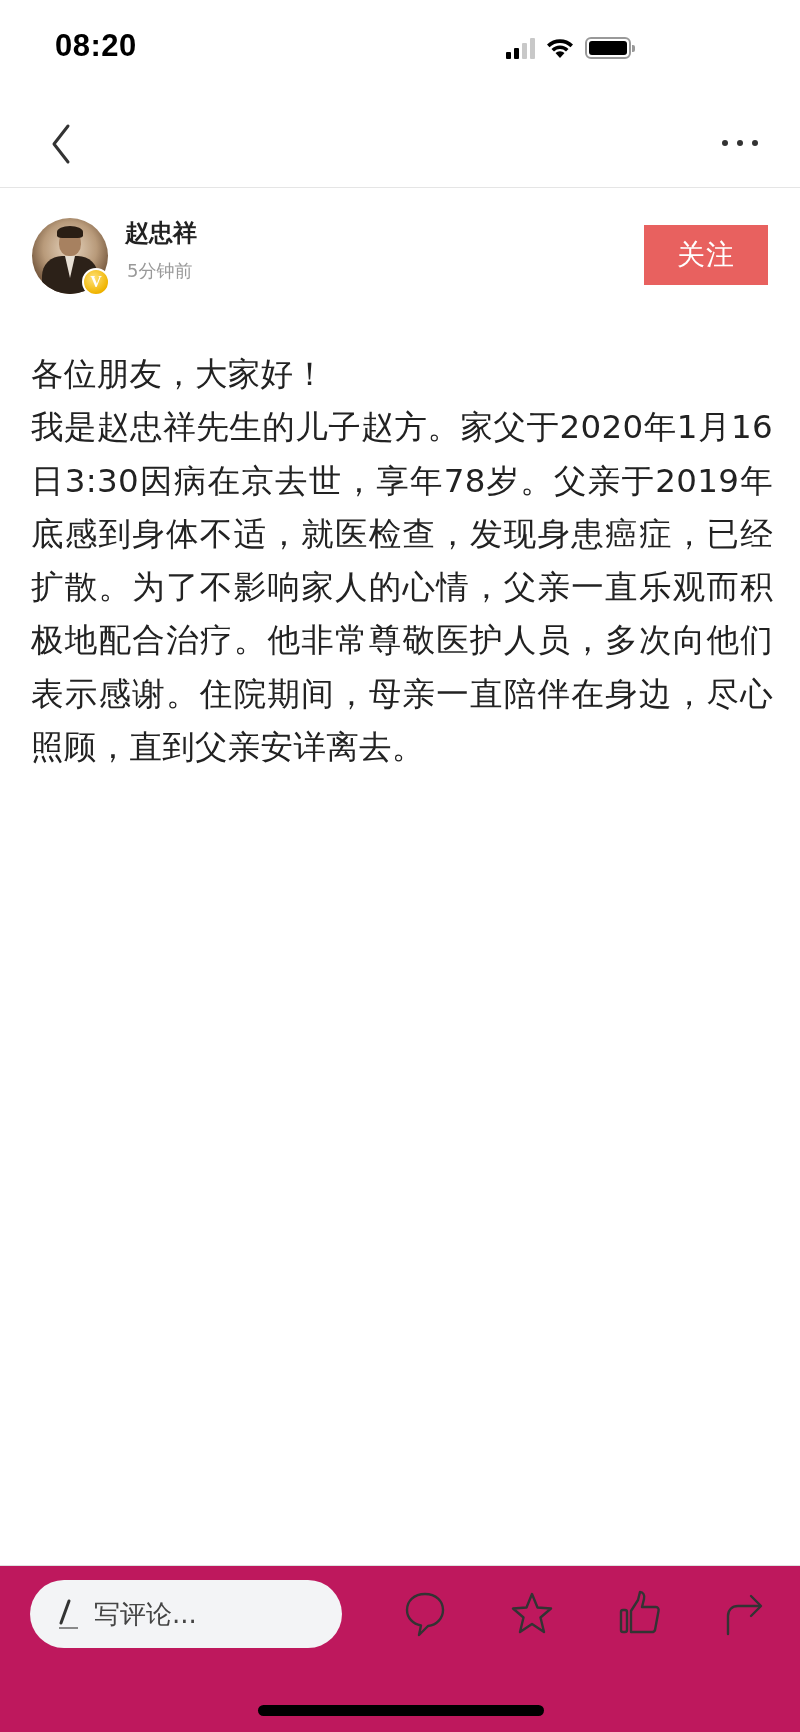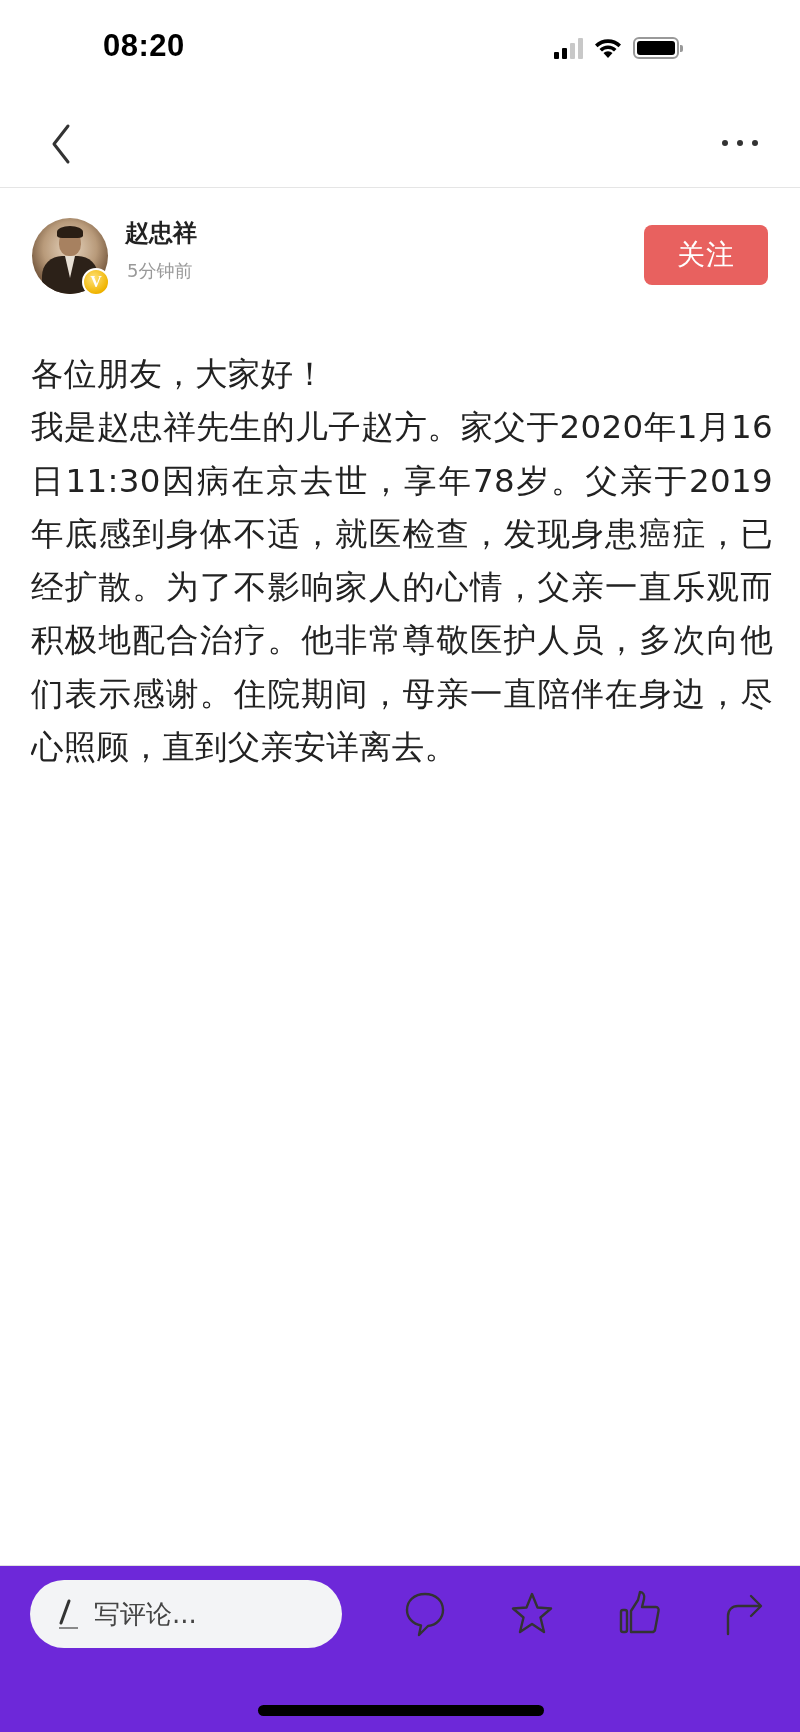--- a/index.html
+++ b/index.html
@@ -1,19 +1,19 @@
 <!DOCTYPE html>
 <html><head>
 <meta charset="utf-8">
 <style>
   * { box-sizing: border-box; margin: 0; padding: 0; }
   html, body { width: 800px; height: 1732px; background: #ffffff; overflow: hidden; }
   body { font-family: "DejaVu Sans", "Liberation Sans", sans-serif; color: #222; position: relative; }
 
-  .status-bar { position: absolute; top: 0; left: 0; width: 661px; height: 100px; margin-left: 48px; }
+  .status-bar { position: absolute; top: 0; left: 0; width: 661px; height: 100px; }
   .status-time { position: absolute; left: 55px; top: 28px; font-size: 31px; font-weight: bold; color: #000; letter-spacing: 0.5px; font-family: "Liberation Sans", sans-serif; }
   .status-icons { position: absolute; right: 30px; top: 36px; display: flex; align-items: center; gap: 10px; }
   .signal { display: flex; align-items: flex-end; gap: 3px; height: 22px; }
   .signal span { display: block; width: 5px; background: #000; border-radius: 1px; }
   .signal span.off { background: #c8c8c8; }
   .battery { width: 46px; height: 22px; border: 2px solid #999; border-radius: 6px; padding: 2px; position: relative; }
   .battery::after { content: ""; position: absolute; right: -6px; top: 6px; width: 3px; height: 7px; background: #999; border-radius: 0 2px 2px 0; }
   .battery .level { width: 100%; height: 100%; background: #000; border-radius: 3px; }
 
   .nav-bar { position: absolute; top: 100px; left: 0; width: 800px; height: 88px; border-bottom: 1px solid #e5e5e5; }
@@ -26,27 +26,27 @@
     background: radial-gradient(circle at 50% 40%, #e8d6c0 0%, #b89a7a 45%, #6b4e35 75%, #3a2a1c 100%); overflow: hidden; }
   .avatar .head { position: absolute; left: 27px; top: 12px; width: 22px; height: 26px; border-radius: 50% 50% 45% 45%; background: #a78160; }
   .avatar .hair { position: absolute; left: 25px; top: 8px; width: 26px; height: 12px; border-radius: 50% 50% 20% 20%; background: #2a1e14; }
   .avatar .suit { position: absolute; left: 10px; top: 38px; width: 56px; height: 44px; border-radius: 20px 20px 0 0; background: #2c2118; }
   .avatar .shirt { position: absolute; left: 33px; top: 38px; width: 10px; height: 22px; background: #e8e0d4; clip-path: polygon(0 0,100% 0,50% 100%); }
   .v-badge { position: absolute; left: 82px; top: 53px; width: 28px; height: 28px; border-radius: 50%;
     background: radial-gradient(circle at 40% 35%, #ffe27a, #f0b400 70%, #d49800); border: 2px solid #fff;
     color: #fff; font-size: 16px; font-weight: bold; display: flex; align-items: center; justify-content: center; font-family: "Liberation Serif", serif; }
   .author-name { position: absolute; left: 125px; top: 2px; font-size: 24px; color: #222; font-weight: bold; }
   .post-time { position: absolute; left: 127px; top: 44px; font-size: 18px; color: #999; }
-  .follow-btn { position: absolute; left: 644px; top: 10px; width: 124px; height: 60px; background: #e8615f; border-radius: 8px;
+  .follow-btn { position: absolute; left: 644px; top: 10px; width: 124px; height: 60px; background: #e8615f; border-radius: 0;
     color: #fff; font-size: 28px; display: flex; align-items: center; justify-content: center; letter-spacing: 1px; }
 
   .article { position: absolute; top: 310px; left: 31px; width: 742px; height: 1255px; overflow: hidden; margin-top: 38px; }
   .article p { font-size: 32.5px; line-height: 53.3px; color: #222; text-align: justify; letter-spacing: 0.3px; }
 
-  .bottom-bar { position: absolute; top: 1565px; left: 0; width: 800px; height: 167px; border-top: 1px solid #e0e0e0; background: #6d28d9; }
+  .bottom-bar { position: absolute; top: 1565px; left: 0; width: 800px; height: 167px; border-top: 1px solid #e0e0e0; background: #be185d; }
   .comment-input { position: absolute; left: 30px; top: 14px; width: 312px; height: 68px; border-radius: 34px; background: #f3f4f6; display: flex; align-items: center; padding-left: 26px; }
   .pencil { width: 28px; height: 34px; margin-right: 10px; }
   .comment-placeholder { font-size: 26px; color: #444; }
   .action { position: absolute; top: 20px; width: 56px; height: 56px; }
   .home-indicator { position: absolute; left: 258px; top: 139px; width: 286px; height: 11px; background: #000; border-radius: 6px; }
 </style>
 </head>
 <body>
 
 <div class="status-bar">
@@ -90,21 +90,21 @@
     <div class="hair"></div>
   </div>
   <div class="v-badge">V</div>
   <div class="author-name">赵忠祥</div>
   <div class="post-time">5分钟前</div>
   <div class="follow-btn">关注</div>
 </div>
 
 <div class="article">
   <p>各位朋友，大家好！</p>
-  <p>我是赵忠祥先生的儿子赵方。家父于2020年1月16日11:30因病在京去世，享年78岁。父亲于2019年底感到身体不适，就医检查，发现身患癌症，已经扩散。为了不影响家人的心情，父亲一直乐观而积极地配合治疗。他非常尊敬医护人员，多次向他们表示感谢。住院期间，母亲一直陪伴在身边，尽心照顾，直到父亲安详离去。</p>
+  <p>我是赵忠祥先生的儿子赵方。家父于2020年1月16日3:30因病在京去世，享年78岁。父亲于2019年底感到身体不适，就医检查，发现身患癌症，已经扩散。为了不影响家人的心情，父亲一直乐观而积极地配合治疗。他非常尊敬医护人员，多次向他们表示感谢。住院期间，母亲一直陪伴在身边，尽心照顾，直到父亲安详离去。</p>
 </div>
 
 <div class="bottom-bar">
   <div class="comment-input">
     <svg class="pencil" viewBox="0 0 28 34">
       <path d="M13 4 L5 26" stroke="#333" stroke-width="3" stroke-linecap="round"></path>
       <path d="M3 31 L22 31" stroke="#666" stroke-width="1.5"></path>
     </svg>
     <span class="comment-placeholder">写评论...</span>
   </div>

